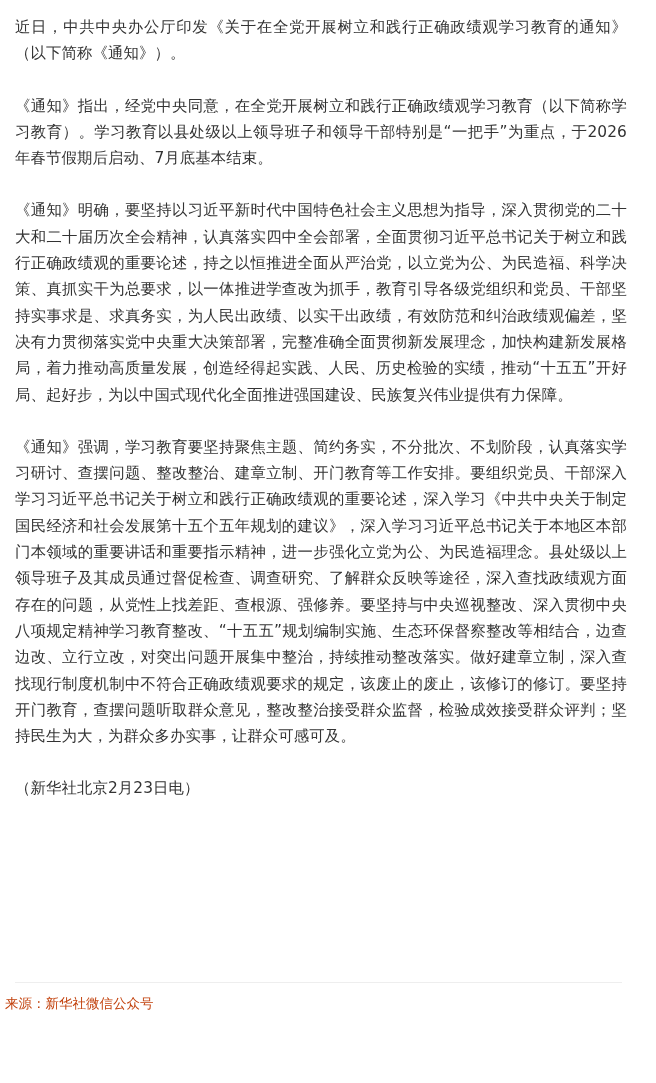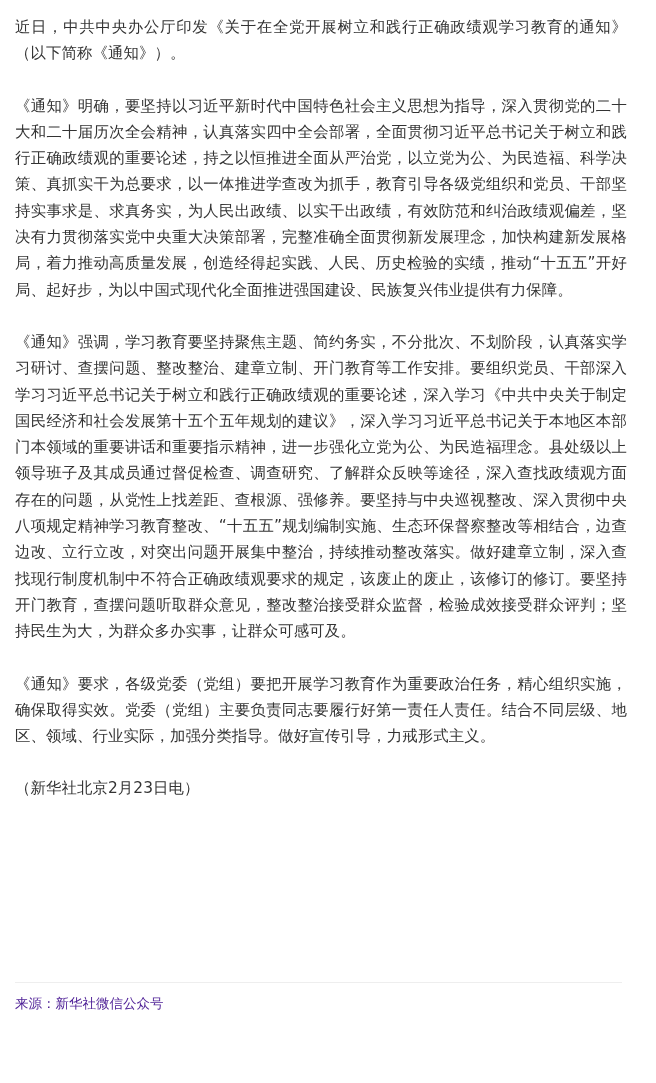--- a/index.html
+++ b/index.html
@@ -3,31 +3,31 @@
 <meta charset="utf-8">
 <style>
   html, body { margin:0; padding:0; background:#ffffff; }
   body { width:656px; height:1083px; overflow:hidden; position:relative;
          font-family:"DejaVu Sans","Liberation Sans",sans-serif; }
   .article { position:absolute; left:15px; top:14px; width:612px; color:#333333;
              font-size:15.4px; line-height:26.3px; letter-spacing:0.1px; }
   .article p { margin:0 0 26px 0; text-align:justify; word-break:break-all; }
   .article p.dateline { margin-top:16px; }
   .divider { position:absolute; left:15px; top:982px; width:607px; height:1px; background:#eeeeee; }
-  .meta { position:absolute; left:15px; top:988px; color:#4c1d95; font-size:13.5px; line-height:30px; }
+  .meta { position:absolute; left:5px; top:988px; color:#c2410c; font-size:13.5px; line-height:30px; }
   .meta div { height:30px; }
 </style>
 </head>
 <body>
 
 <div class="article">
   <p>近日，中共中央办公厅印发《关于在全党开展树立和践行正确政绩观学习教育的通知》（以下简称《通知》）。</p>
+  <p>《通知》指出，经党中央同意，在全党开展树立和践行正确政绩观学习教育（以下简称学习教育）。学习教育以县处级以上领导班子和领导干部特别是“一把手”为重点，于2026年春节假期后启动、7月底基本结束。</p>
   <p>《通知》明确，要坚持以习近平新时代中国特色社会主义思想为指导，深入贯彻党的二十大和二十届历次全会精神，认真落实四中全会部署，全面贯彻习近平总书记关于树立和践行正确政绩观的重要论述，持之以恒推进全面从严治党，以立党为公、为民造福、科学决策、真抓实干为总要求，以一体推进学查改为抓手，教育引导各级党组织和党员、干部坚持实事求是、求真务实，为人民出政绩、以实干出政绩，有效防范和纠治政绩观偏差，坚决有力贯彻落实党中央重大决策部署，完整准确全面贯彻新发展理念，加快构建新发展格局，着力推动高质量发展，创造经得起实践、人民、历史检验的实绩，推动“十五五”开好局、起好步，为以中国式现代化全面推进强国建设、民族复兴伟业提供有力保障。</p>
   <p>《通知》强调，学习教育要坚持聚焦主题、简约务实，不分批次、不划阶段，认真落实学习研讨、查摆问题、整改整治、建章立制、开门教育等工作安排。要组织党员、干部深入学习习近平总书记关于树立和践行正确政绩观的重要论述，深入学习《中共中央关于制定国民经济和社会发展第十五个五年规划的建议》，深入学习习近平总书记关于本地区本部门本领域的重要讲话和重要指示精神，进一步强化立党为公、为民造福理念。县处级以上领导班子及其成员通过督促检查、调查研究、了解群众反映等途径，深入查找政绩观方面存在的问题，从党性上找差距、查根源、强修养。要坚持与中央巡视整改、深入贯彻中央八项规定精神学习教育整改、“十五五”规划编制实施、生态环保督察整改等相结合，边查边改、立行立改，对突出问题开展集中整治，持续推动整改落实。做好建章立制，深入查找现行制度机制中不符合正确政绩观要求的规定，该废止的废止，该修订的修订。要坚持开门教育，查摆问题听取群众意见，整改整治接受群众监督，检验成效接受群众评判；坚持民生为大，为群众多办实事，让群众可感可及。</p>
-  <p>《通知》要求，各级党委（党组）要把开展学习教育作为重要政治任务，精心组织实施，确保取得实效。党委（党组）主要负责同志要履行好第一责任人责任。结合不同层级、地区、领域、行业实际，加强分类指导。做好宣传引导，力戒形式主义。</p>
   <p class="dateline">（新华社北京2月23日电）</p>
 </div>
 
 <div class="divider"></div>
 
 <div class="meta">
   <div>来源：新华社微信公众号</div>
 </div>
 
 </body></html>

